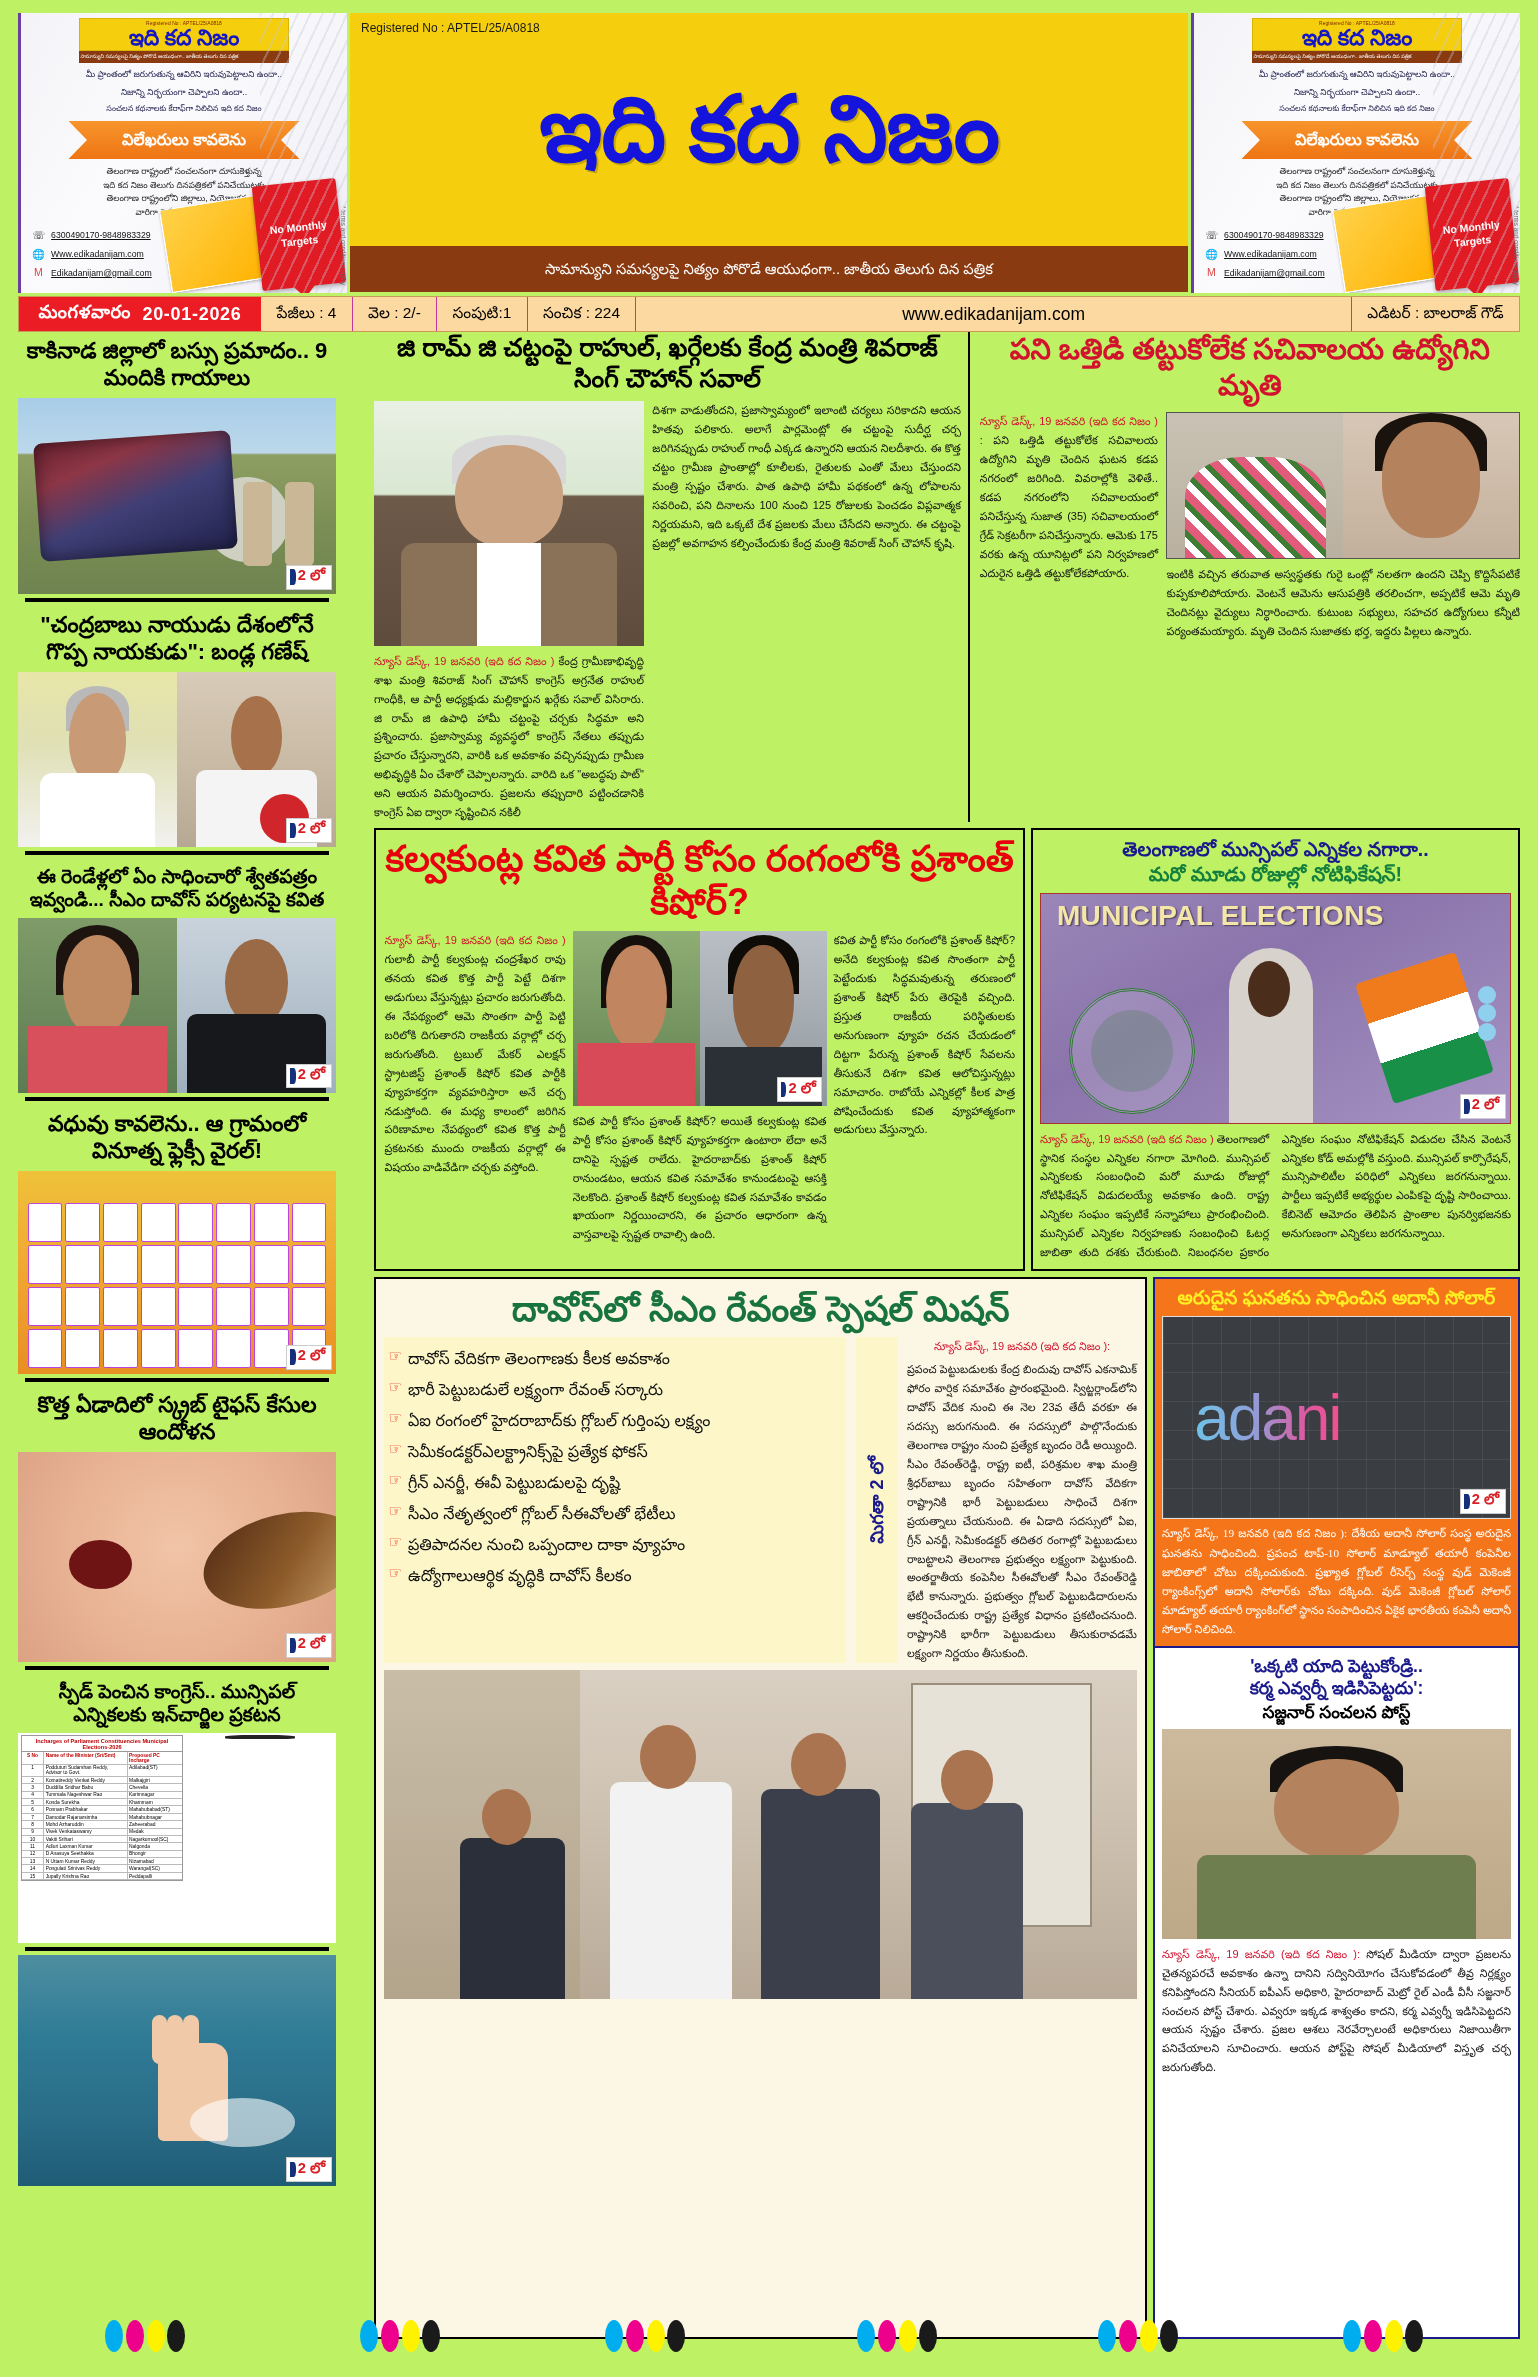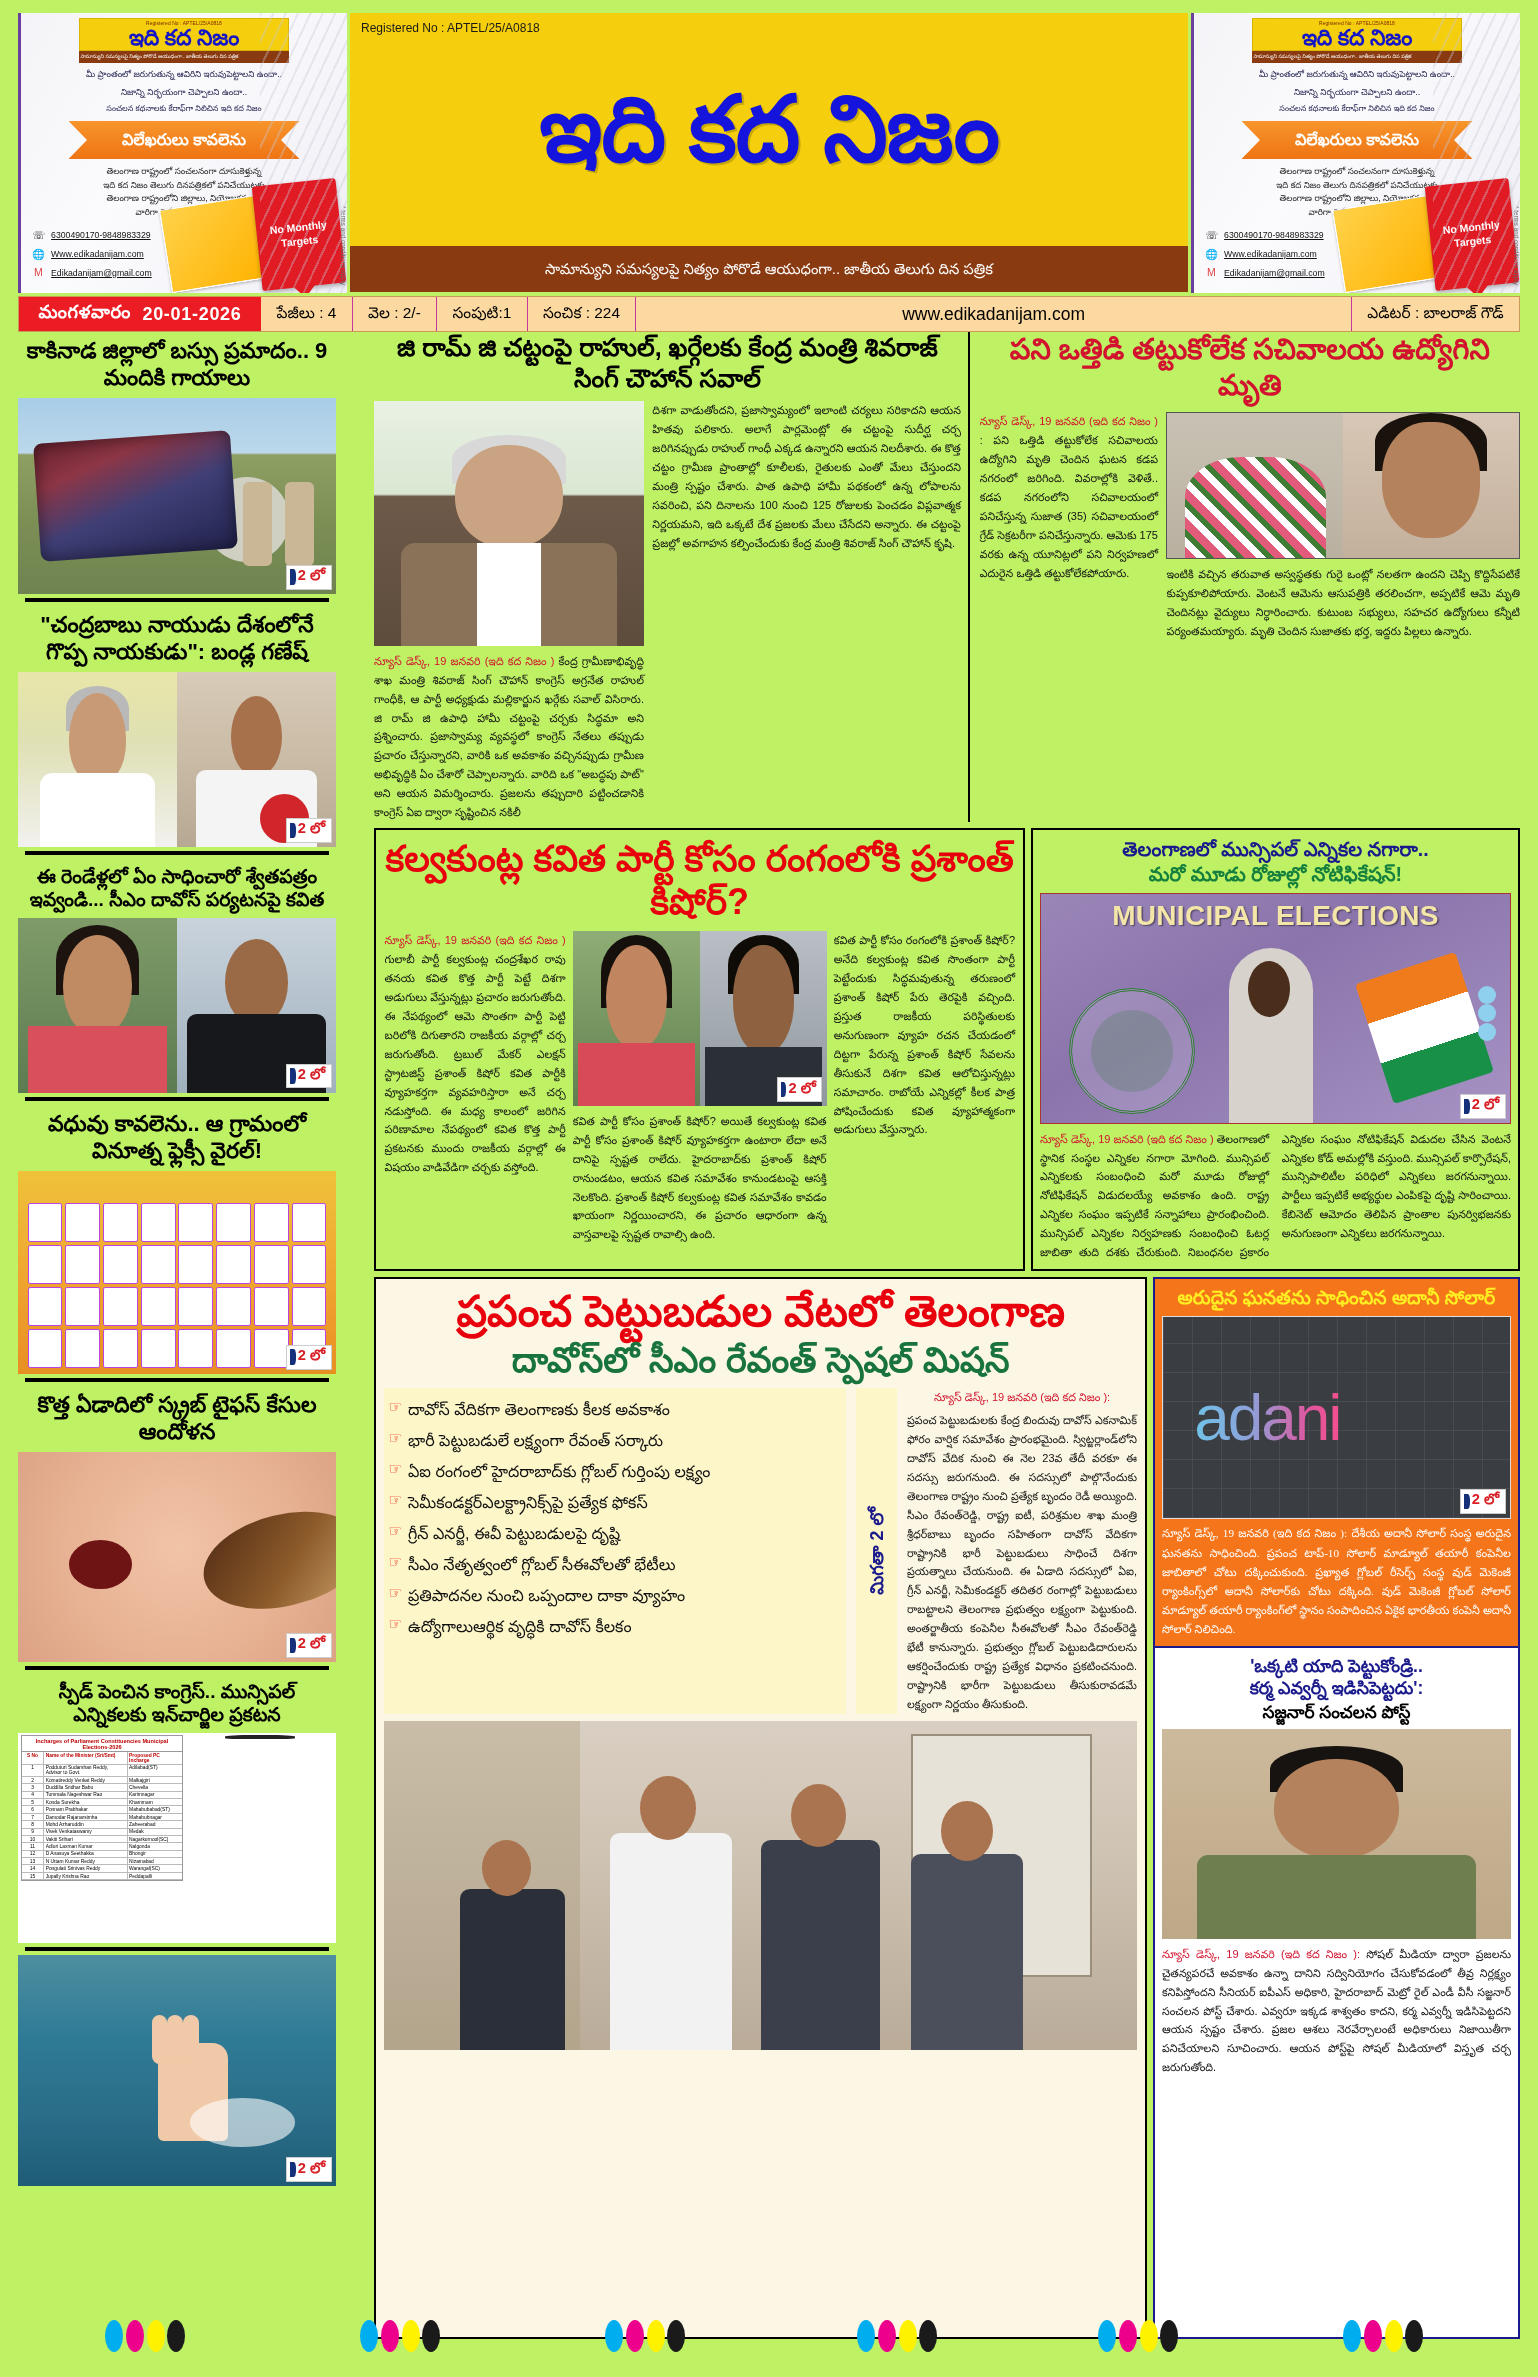--- a/index.html
+++ b/index.html
@@ -193,21 +193,21 @@
   .ph-kav2 .a .hair{position:absolute;left:22%;top:2%;width:56%;height:42%;border-radius:50% 50% 0 0;background:#15100c;}
   .ph-kav2 .a .sari{position:absolute;left:4%;top:64%;width:92%;height:38%;background:#d94a58;}
   .ph-kav2 .b { flex:1; position:relative; background: linear-gradient(180deg,#b9bfc4 0%,#8f979e 100%);}
   .ph-kav2 .b .head{position:absolute;left:26%;top:8%;width:48%;height:62%;border-radius:48%;background:#8e6140;}
   .ph-kav2 .b .hair{position:absolute;left:22%;top:2%;width:56%;height:34%;border-radius:50% 50% 0 0;background:#0f0c08;}
   .ph-kav2 .b .coat{position:absolute;left:4%;top:66%;width:92%;height:36%;background:#2b2f36;}
 
   .mun-box { border:2.1px solid #000; padding:7px; }
   .ph-mun { height:231px; position:relative; border:1.4px solid #a33;
      background: linear-gradient(150deg,#9b86b8 0%, #8a74ab 40%, #a793c4 100%); overflow:hidden;}
-  .ph-mun .mun-title { position:absolute; top:5.6px; left:0; right:0; text-align:center;
+  .ph-mun .mun-title { position:absolute; top:5.6px; left:16px; right:0; 
      font-size:28px; font-weight:700; color:#f3e6a8; letter-spacing:0.3px; text-shadow:1.4px 1.4px 1.4px rgba(0,0,0,.45);}
   .ph-mun .seal { position:absolute; left:6%; bottom:4%; width:126px; height:126px; border-radius:50%;
      border:3.5px double #2e7d32; background:rgba(255,255,255,.15);}
   .ph-mun .seal .inner{position:absolute;inset:16%;border-radius:50%;background:rgba(46,125,50,.22);}
   .ph-mun .finger { position:absolute; left:40%; bottom:0; width:84px; height:175px; background:#d7d2cc;
      border-radius:42px 42px 0 0; }
   .ph-mun .finger .nail{position:absolute;top:12.6px;left:19.6px;width:42px;height:56px;border-radius:50%;background:#4a2e1b;}
   .ph-mun .eci { position:absolute; right:7%; bottom:14%; width:105px; height:126px; transform: rotate(-18deg);
      background: linear-gradient(180deg,#ef7b1d 0 33%, #fff 33% 66%, #189048 66% 100%); border-radius:4.2px;}
   .ph-mun .dot{ position:absolute; right:3%; width:18px; height:18px; border-radius:50%; background:#8fd0ef;}
@@ -682,21 +682,20 @@
           </div>
           <div class="body-txt cols2" style="margin-top:5.6px;">
             <span class="dateline">న్యూస్ డెస్క్, 19 జనవరి (ఇది కద నిజం )</span>
             <span>తెలంగాణలో స్థానిక సంస్థల ఎన్నికల నగారా మోగింది. మున్సిపల్ ఎన్నికలకు సంబంధించి మరో మూడు రోజుల్లో నోటిఫికేషన్ విడుదలయ్యే అవకాశం ఉంది. రాష్ట్ర ఎన్నికల సంఘం ఇప్పటికే సన్నాహాలు ప్రారంభించింది. మున్సిపల్ ఎన్నికల నిర్వహణకు సంబంధించి ఓటర్ల జాబితా తుది దశకు చేరుకుంది. నిబంధనల ప్రకారం ఎన్నికల సంఘం నోటిఫికేషన్ విడుదల చేసిన వెంటనే ఎన్నికల కోడ్ అమల్లోకి వస్తుంది. మున్సిపల్ కార్పొరేషన్, మున్సిపాలిటీల పరిధిలో ఎన్నికలు జరగనున్నాయి. పార్టీలు ఇప్పటికే అభ్యర్థుల ఎంపికపై దృష్టి సారించాయి. కేబినెట్ ఆమోదం తెలిపిన ప్రాంతాల పునర్విభజనకు అనుగుణంగా ఎన్నికలు జరగనున్నాయి.</span>
           </div>
         </div>
       </div>
 
       <div style="display:flex; gap:5.6px; margin-top:5.6px; flex:1;">
         <div class="block-davos" style="flex:1; margin-top:0;">
-          <div class="dv-hl1">ప్రపంచ పెట్టుబడుల వేటలో తెలంగాణ</div>
           <div class="dv-hl2">దావోస్‌లో సీఎం రేవంత్ స్పెషల్ మిషన్</div>
           <div class="dv-row">
             <div class="dv-bullets">
               <div class="dv-b">
                   <span class="pt">☞</span>
                   <span>దావోస్ వేదికగా తెలంగాణకు కీలక అవకాశం</span>
                 </div>
               <div class="dv-b">
                   <span class="pt">☞</span>
                   <span>భారీ పెట్టుబడులే లక్ష్యంగా రేవంత్ సర్కారు</span>

